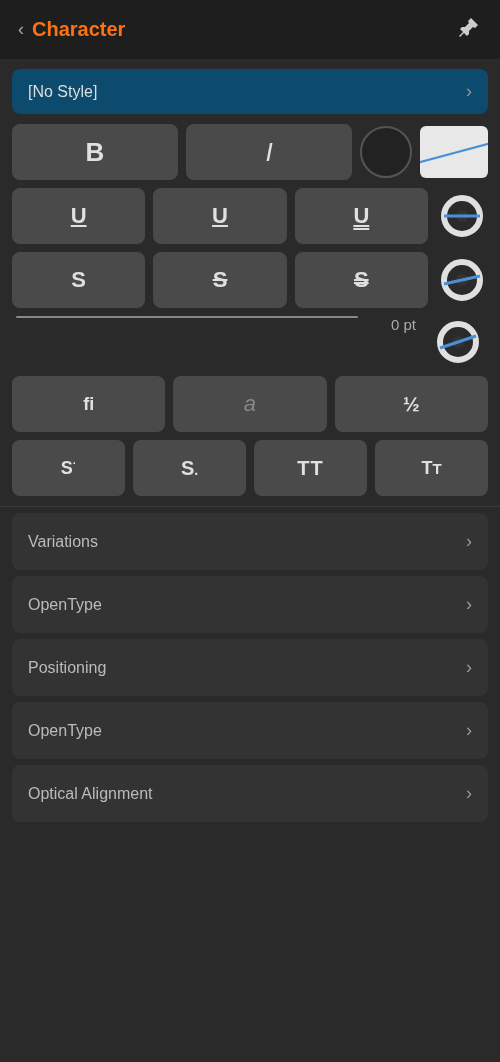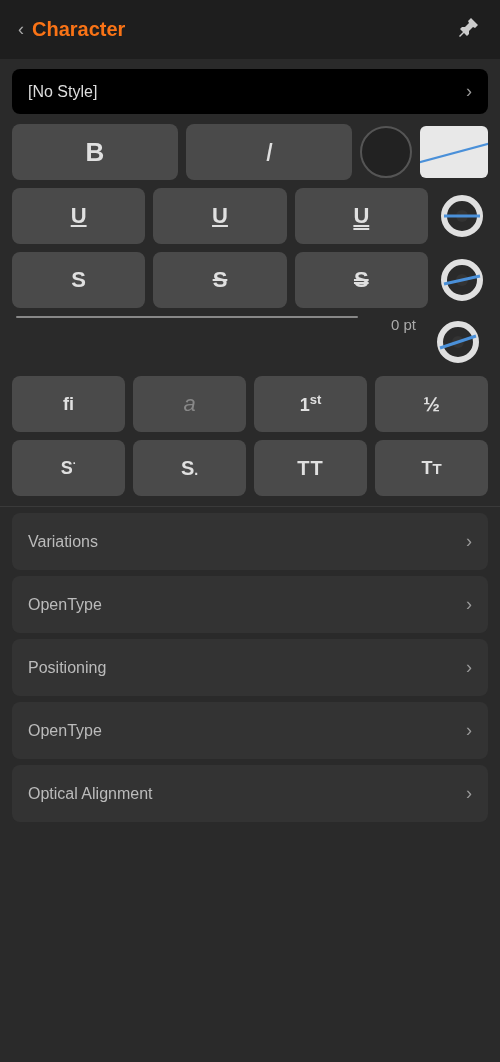--- a/index.html
+++ b/index.html
@@ -38,21 +38,21 @@
       color: #ccc;
       font-size: 20px;
       cursor: pointer;
     }
 
     
     .style-row {
       display: flex;
       align-items: center;
       justify-content: space-between;
-      background: #000000;
+      background: #0c4a6e;
       margin: 10px 12px;
       border-radius: 8px;
       padding: 12px 16px;
       cursor: pointer;
     }
     .style-label {
       font-size: 16px;
       color: #ddd;
     }
     .chevron-right {
@@ -280,23 +280,20 @@
         <line x1="8" y1="32" x2="44" y2="20" stroke="#4a90d9" stroke-width="3"></line>
       </svg>
     </div>
   </div>
 
   <div class="btn-row">
     <button class="btn btn-fi">fi</button>
     <button class="btn btn-a-italic">
       <em>a</em>
     </button>
-    <button class="btn btn-sup">
-      <span>1<sup style="font-size:13px;">st</sup></span>
-    </button>
     <button class="btn btn-frac">½</button>
   </div>
 
   <div class="btn-row">
     <button class="btn btn-sup-dot">
       <span>S<sup style="font-size:11px;">·</sup></span>
     </button>
     <button class="btn btn-period">
       <span>S<span style="font-size:14px;font-weight:700;">.</span></span>
     </button>

